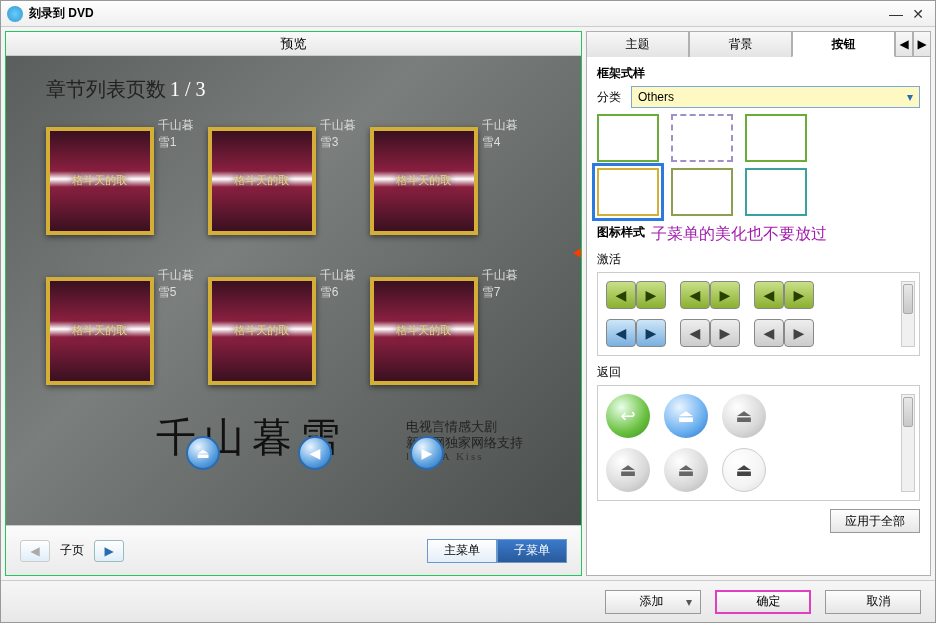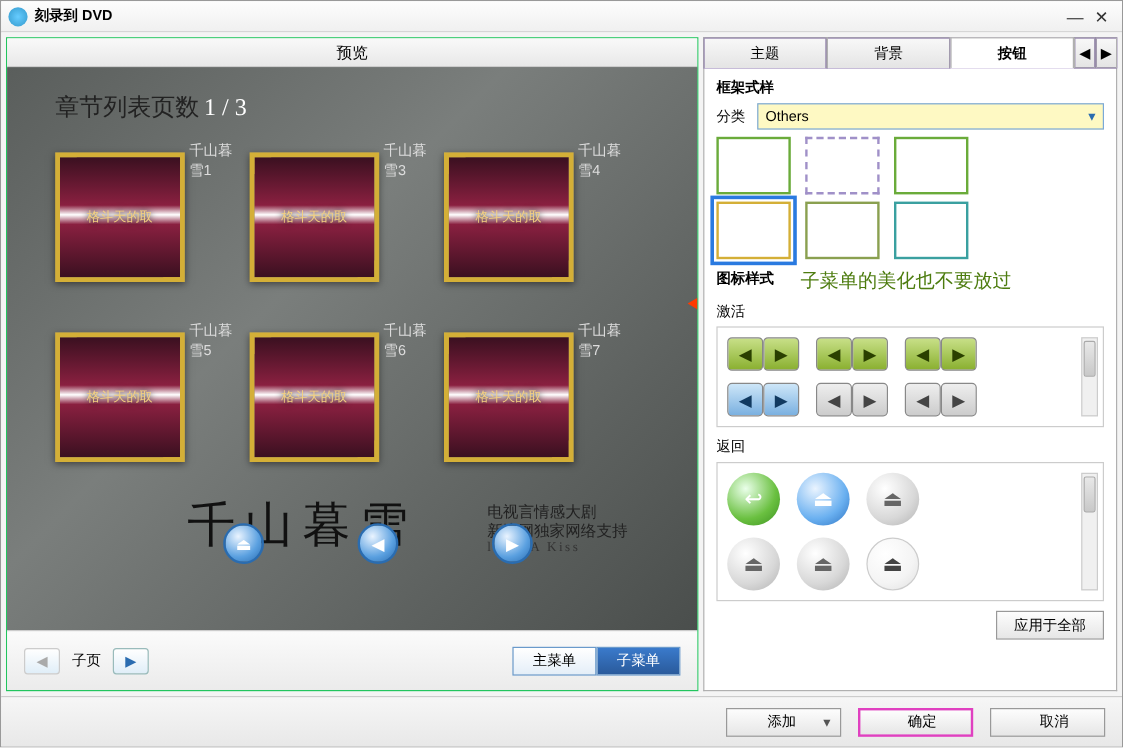--- a/index.html
+++ b/index.html
@@ -51,21 +51,21 @@
 .row-inline{display:flex;align-items:center;gap:10px;margin-bottom:6px;}
 .select{flex:1;height:22px;border:1px solid #7aa9d8;background:#fef9c3;display:flex;align-items:center;padding:0 6px;justify-content:space-between;}
 .select .arr{color:#2a6cb0;}
 .frame-grid{display:flex;gap:12px;flex-wrap:wrap;margin-bottom:4px;margin-top:6px;}
 .frame-box{width:62px;height:48px;border:2px solid #6aab3a;background:#fff;}
 .frame-box.purple{border-color:#a090c8;border-style:dashed;}
 .frame-box.gold{border-color:#d4af37;}
 .frame-box.selblue{outline:3px solid #2a7ae0;outline-offset:2px;}
 .frame-box.teal{border-color:#3aa0a0;}
 .frame-box.olive{border-color:#8aa050;}
-.annotation{color:#4d7c0f;font-size:16px;}
+.annotation{color:#a21caf;font-size:16px;}
 .icon-grid{border:1px solid #ccc;padding:8px 8px;display:flex;flex-direction:column;gap:10px;position:relative;margin-bottom:8px;}
 .icon-row{display:flex;gap:14px;}
 .pair{display:flex;gap:0;}
 .sqbtn{width:30px;height:28px;border:1px solid #888;border-radius:4px;display:flex;align-items:center;justify-content:center;font-size:14px;}
 .g-green{background:linear-gradient(#c8e088,#8ab030);color:#2a4000;}
 .g-blue{background:linear-gradient(#cde6f8,#7ab0e0);color:#123a60;}
 .g-grey{background:linear-gradient(#eee,#ccc);color:#444;}
 .vslider{position:absolute;right:4px;top:8px;bottom:8px;width:14px;background:#f0f0f0;border:1px solid #ccc;}
 .vslider .thumb{position:absolute;left:1px;right:1px;top:2px;height:30px;background:linear-gradient(#e8e8e8,#c8c8c8);border:1px solid #aaa;border-radius:2px;}
 .ret-grid .circbtn{width:44px;height:44px;border-radius:50%;display:flex;align-items:center;justify-content:center;font-size:18px;}
@@ -75,21 +75,21 @@
 .circ-white{background:radial-gradient(circle at 35% 30%,#fff,#f4f4f4 60%,#e0e0e0);color:#444;border:1px solid #ccc;}
 .apply-row{display:flex;justify-content:flex-end;margin-top:6px;}
 .btn{height:24px;padding:0 14px;border:1px solid #999;background:linear-gradient(#fdfdfd,#e6e6e6);display:flex;align-items:center;justify-content:center;}
 .footer{height:42px;background:linear-gradient(#f6f6f6,#e8e8e8);border-top:1px solid #ccc;display:flex;align-items:center;justify-content:flex-end;padding:0 14px;gap:14px;}
 .footer .btn{min-width:96px;padding-left:25px;}
 .footer .btn.split{position:relative;padding-right:28px;}
 .footer .btn.split::after{content:"▾";position:absolute;right:8px;color:#555;}
 .footer .btn.ok{border:2px solid #e040c0;}
 .arrow-anno{position:absolute;top:190px;right:-52px;width:60px;height:14px;}
 .arrow-anno .head{position:absolute;right:0;top:0;width:0;height:0;border-top:7px solid transparent;border-bottom:7px solid transparent;border-left:12px solid #ff3a00;}
-.row-icon-label{display:flex;align-items:center;gap:22px;margin:8px 0 4px 0;}
+.row-icon-label{display:flex;align-items:center;gap:6px;margin:8px 0 4px 0;}
 </style>
 </head>
 <body>
 
 <div class="window">
   <div class="titlebar">
     <div class="appicon"></div>
     <div class="title">刻录到 DVD</div>
     <div class="spacer"></div>
     <div class="winbtn">—</div>

